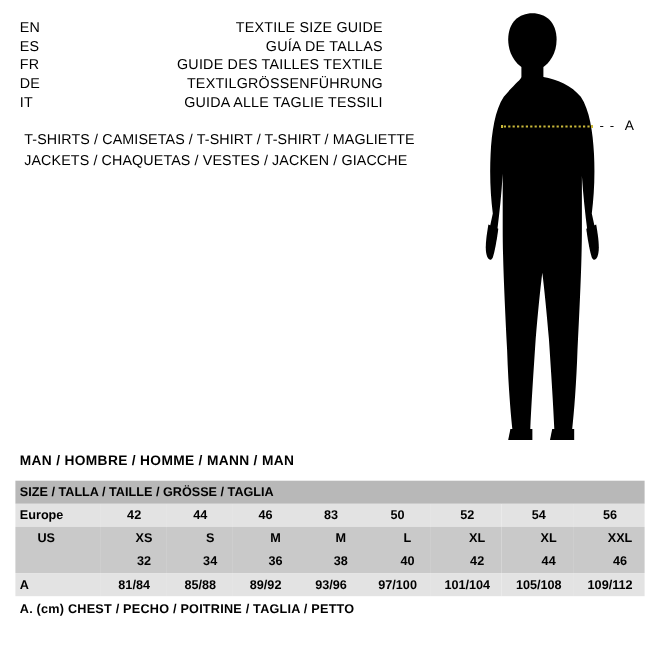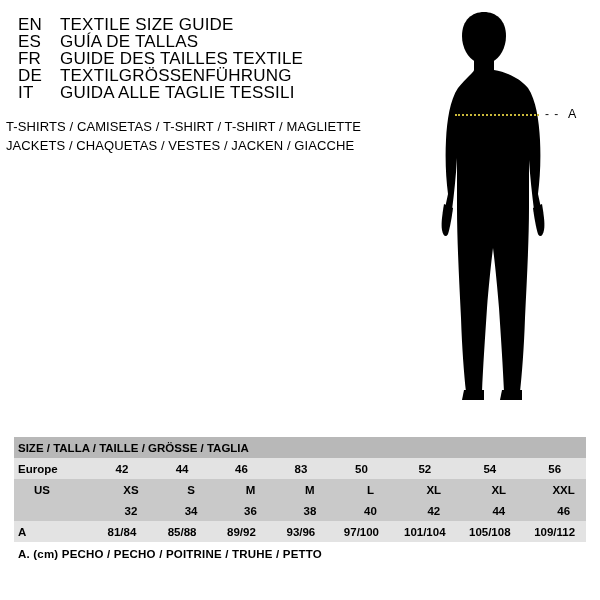--- a/index.html
+++ b/index.html
@@ -22,36 +22,37 @@
   
   .lang-block {
     position: absolute;
     left: 18px;
     top: 16px;
     width: 330px;
   }
   .lang-row {
     display: flex;
     align-items: baseline;
-    font-size: 17px;
+    font-size: 13px;
     line-height: 17px;
     letter-spacing: 0.2px;
   }
   .lang-code {
     width: 42px;
     flex: 0 0 42px;
   }
   .lang-text {
     flex: 1 1 auto;
+    text-align: right;
   }
 
   
   .cat-block {
     position: absolute;
-    left: 6px;
+    left: 22px;
     top: 117px;
     width: 360px;
   }
   .cat-line {
     font-size: 13px;
     line-height: 19px;
     letter-spacing: 0.1px;
   }
 
   
@@ -215,20 +216,21 @@
 
         <path d="M64 382 L84 382 L84 392 L62 392 Z"></path>
         <path d="M102 382 L122 382 L122 392 L100 392 Z"></path>
       </g>
     </svg>
     <div class="chest-line"></div>
     <div class="lead-dashes">- -</div>
     <div class="lead-label">A</div>
   </div>
 
+  <div class="man-heading">MAN / HOMBRE / HOMME / MANN / MAN</div>
 
   <table class="size-table">
     <tbody>
       <tr class="header-row">
         <td colspan="9">SIZE / TALLA / TAILLE / GRÖSSE / TAGLIA</td>
       </tr>
       <tr class="band-light">
         <td class="label-cell">Europe</td>
         <td class="val-cell">42</td>
         <td class="val-cell">44</td>
@@ -268,15 +270,15 @@
         <td class="val-cell">89/92</td>
         <td class="val-cell">93/96</td>
         <td class="val-cell">97/100</td>
         <td class="val-cell">101/104</td>
         <td class="val-cell">105/108</td>
         <td class="val-cell">109/112</td>
       </tr>
     </tbody>
   </table>
 
-  <div class="footnote">A. (cm) PECHO / PECHO / POITRINE / TRUHE / PETTO</div>
+  <div class="footnote">A. (cm) CHEST / PECHO / POITRINE / TAGLIA / PETTO</div>
 
 </div>
 
 </body></html>

